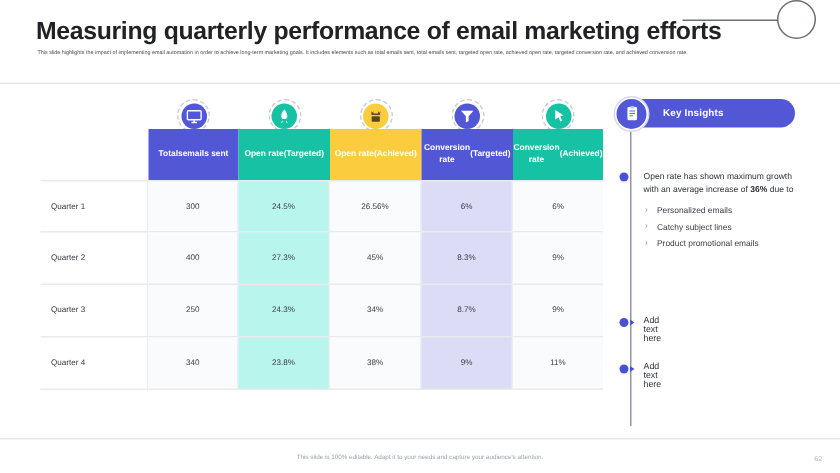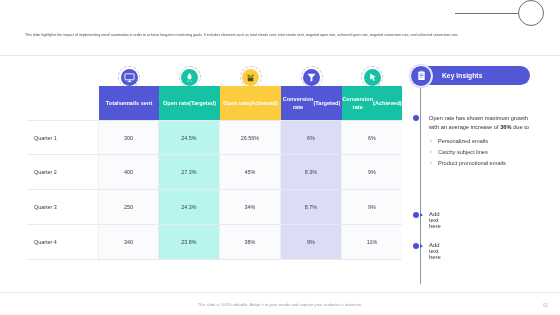--- a/index.html
+++ b/index.html
@@ -188,20 +188,21 @@
   }
 </style>
 </head>
 <body>
 
 <div class="slide">
 
   <div class="deco-line"></div>
   <div class="deco-circle"></div>
 
+  <div class="title">Measuring quarterly performance of email marketing efforts</div>
   <div class="subtitle">This slide highlights the impact of implementing email automation in order to achieve long-term marketing goals. It includes elements such as total emails sent, total emails sent, targeted open rate, achieved open rate, targeted conversion rate, and achieved conversion rate.</div>
   <div class="head-rule"></div>
 
   <div class="icon-row">
     <div class="icon-cell c0"></div>
 
     <div class="icon-cell c1">
       <div class="icon-badge">
         <div class="icon-inner" style="background:#5257d6">
           <svg viewBox="0 0 24 24" fill="none" stroke="#fff" stroke-width="2">

